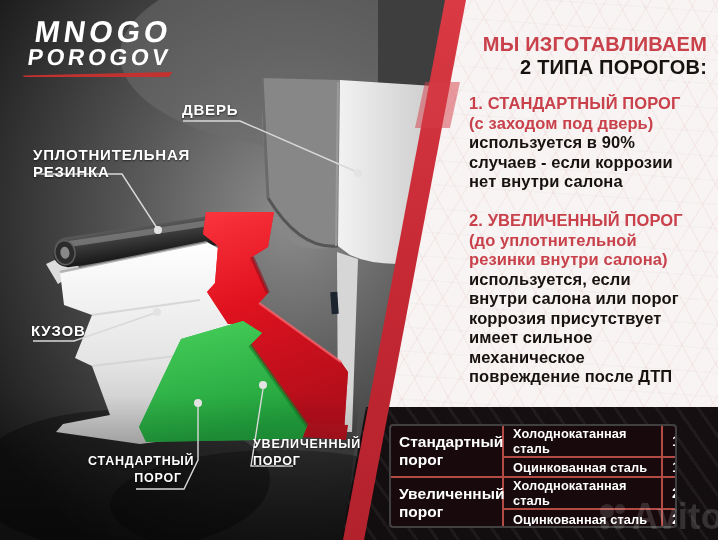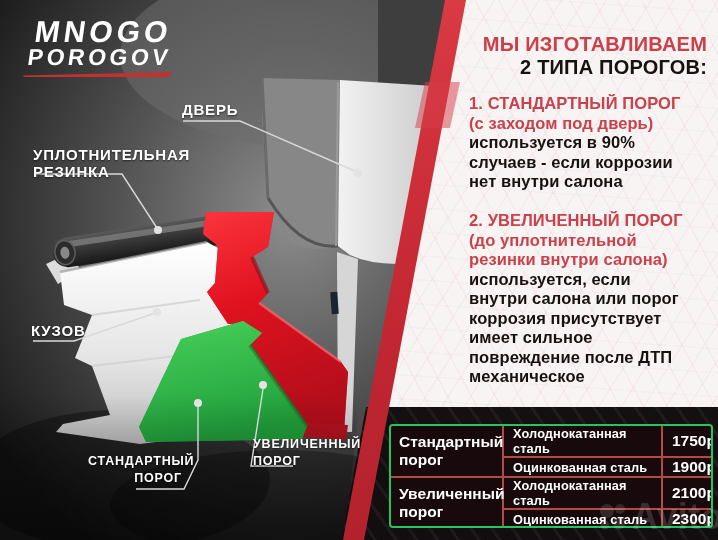--- a/index.html
+++ b/index.html
@@ -45,23 +45,23 @@
   .headline .l2 { color:#16120f; font-weight:bold; font-size:20px; }
 
   .info { position:absolute; z-index:4; left:469px; width:246px; line-height:19.5px; font-weight:bold; font-size:16.5px; letter-spacing:0.1px; }
   .info .t { color:#c8414b; }
   .info .b { color:#17120f; }
   .info1 { top:94px; }
   .info2 { top:211px; }
 
   
   .price-table {
-    position:absolute; z-index:5; left:389px; top:424px; width:324px; height:104px;
+    position:absolute; z-index:5; left:389px; top:424px; width:288px; height:104px;
     display:grid; grid-template-columns:111px 157px 1fr; grid-auto-rows:1fr;
-    gap:2px; background:#b24a46; border:2px solid #22c55e; border-radius:4px; overflow:hidden;
+    gap:2px; background:#b24a46; border:2px solid #404040; border-radius:4px; overflow:hidden;
   }
   .price-table .cell { background:#17090c; color:#fff; font-weight:bold; display:flex; align-items:center; }
   .price-table .prod { grid-row:span 2; font-size:15.5px; padding-left:8px; line-height:1.15; }
   .price-table .mat  { font-size:12.8px; padding-left:9px; letter-spacing:0.1px; }
   .price-table .price{ font-size:15.5px; padding-left:9px; }
 
   
   .logo { position:absolute; z-index:4; left:26px; top:18px; color:#fff; transform:skewX(-8deg); }
   .logo .l1 { font-size:30px; font-weight:bold; letter-spacing:4px; line-height:28px; text-align:center; }
   .logo .l2 { font-size:23px; font-weight:bold; letter-spacing:3.5px; line-height:22px; text-align:center; }
@@ -223,22 +223,22 @@
   </div>
 
   <div class="info info2">
     <div class="t">2. УВЕЛИЧЕННЫЙ ПОРОГ</div>
     <div class="t">(до уплотнительной</div>
     <div class="t">резинки внутри салона)</div>
     <div class="b">используется, если</div>
     <div class="b">внутри салона или порог</div>
     <div class="b">коррозия присутствует</div>
     <div class="b">имеет сильное</div>
+    <div class="b">механическое</div>
     <div class="b">повреждение после ДТП</div>
-    <div class="b">механическое</div>
   </div>
 
   <div class="price-table">
     <div class="cell prod">Стандартный порог</div>
     <div class="cell mat">Холоднокатанная сталь</div>
     <div class="cell price">1750р.</div>
     <div class="cell mat">Оцинкованная сталь</div>
     <div class="cell price">1900р.</div>
     <div class="cell prod">Увеличенный порог</div>
     <div class="cell mat">Холоднокатанная сталь</div>

